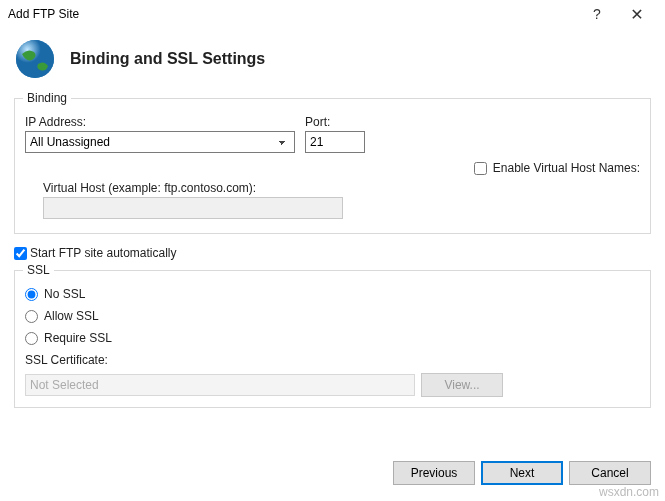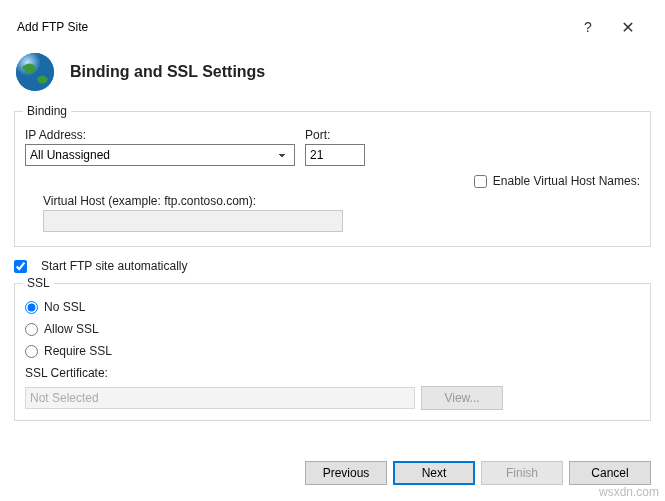--- a/index.html
+++ b/index.html
@@ -1,18 +1,18 @@
 <!DOCTYPE html>
 <html><head>
 <meta charset="utf-8">
 <style>
   * { box-sizing: border-box; font-family: "Segoe UI", Tahoma, sans-serif; font-size: 12px; }
   body { margin: 0; background: #fff; width: 665px; height: 501px; overflow: hidden; position: relative; }
 
-  .titlebar { height: 28px; display: flex; align-items: center; padding: 0 17px; margin-top: 13px; }
+  .titlebar { height: 28px; display: flex; align-items: center; padding: 0 8px; }
   .titlebar .title { flex: 1; color: #000; }
   .titlebar .help { width: 40px; text-align: center; font-size: 14px; color: #333; }
   .titlebar .close { width: 40px; text-align: center; font-size: 16px; color: #333; }
 
   .header { display: flex; align-items: center; padding: 10px 14px 18px 14px; }
   .header .globe { width: 42px; height: 42px; margin-right: 14px; }
   .header h1 { font-size: 16px; font-weight: 600; margin: 0; color: #222; }
 
   .panel { margin: 0 14px 12px 14px; border: 1px solid #d9d9d9; background: #fff; position: relative; padding: 16px 10px 10px 10px; }
   .panel .legend { position: absolute; top: -8px; left: 8px; background: #fff; padding: 0 4px; color: #222; }
@@ -29,21 +29,21 @@
   select:disabled, input:disabled { background: #f0f0f0; color: #888; border-color: #c8c8c8; }
 
   .chk { display: flex; align-items: center; gap: 6px; margin-top: 8px; justify-content: flex-end; }
   input[type=checkbox], input[type=radio] { width: 13px; height: 13px; margin: 0; }
   .chk-label, .rad-label { color: #222; }
   .disabled-label { color: #9a9a9a; }
 
   .vhost { margin: 6px 0 4px 18px; }
   .vhost input { width: 300px; }
 
-  .standalone-chk { margin: 0 14px 10px 14px; display: flex; align-items: center; gap: 14px; }
+  .standalone-chk { margin: 0 14px 10px 14px; display: flex; align-items: center; gap: 3px; }
 
   .ssl-opts { display: flex; flex-direction: column; gap: 8px; }
   .rad { display: flex; align-items: center; gap: 6px; }
 
   .cert-row { display: flex; gap: 6px; align-items: center; margin-top: 4px; }
   .cert-row select { flex: 0 0 390px; }
 
   button.win { height: 24px; min-width: 82px; border: 1px solid #adadad; background: #e1e1e1; color: #000; padding: 0 10px; cursor: pointer; }
   button.win:disabled { color: #9a9a9a; border-color: #c8c8c8; background: #e6e6e6; cursor: default; }
   button.win.primary { border: 2px solid #0078d7; background: #e1e1e1; }
@@ -132,17 +132,16 @@
         </select>
         <button class="win" disabled="">View...</button>
       </div>
     </div>
   </div>
 </div>
 
 <div class="footer">
   <button class="win">Previous</button>
   <button class="win primary">Next</button>
-  <button class="win" disabled="">Finish</button>
   <button class="win">Cancel</button>
 </div>
 
 <div class="watermark">wsxdn.com</div>
 
 </body></html>

